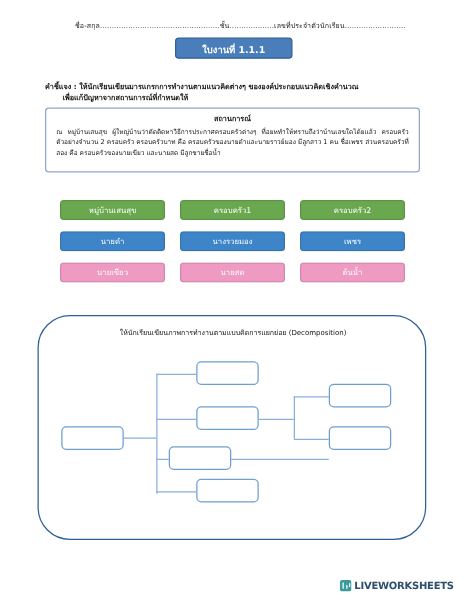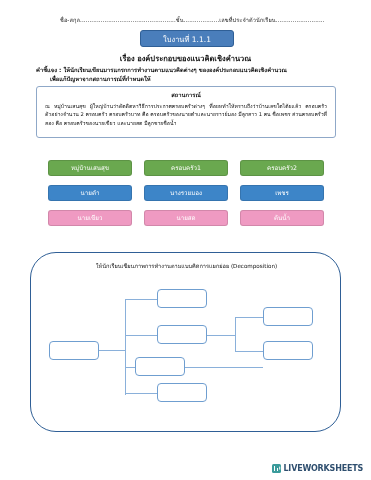--- a/index.html
+++ b/index.html
@@ -40,20 +40,21 @@
     height: 15px;
     background: #4a7ebb;
     border: 1px solid #2f5f96;
     border-radius: 3px;
     color: #ffffff;
     font-size: 7.5px;
     display: flex;
     align-items: center;
     justify-content: center;
     text-align: center;
+    font-weight: bold;
   }
   .subtitle {
     position: absolute;
     left: 0;
     top: 52px;
     width: 371px;
     text-align: center;
     font-size: 7.5px;
     color: #111;
     font-weight: bold;
@@ -203,21 +204,20 @@
 </style>
 </head>
 <body>
 
 <div class="page">
 
   <div class="name-line">ชื่อ-สกุล...................................................ชั้น...................เลขที่ประจำตัวนักเรียน..........................</div>
 
   <div class="title-pill">ใบงานที่ 1.1.1</div>
 
-  <div class="subtitle">เรื่อง องค์ประกอบของแนวคิดเชิงคำนวณ</div>
 
   <div class="instructions">
     <span>คำชี้แจง : ให้นักเรียนเขียนมารแกรกการทำงานตามแนวคิดต่างๆ ขององค์ประกอบแนวคิดเชิงคำนวณ</span>
     <span class="line2">เพื่อแก้ปัญหาจากสถานการณ์ที่กำหนดให้</span>
   </div>
 
   <div class="situation-box">
     <div class="situation-title">สถานการณ์</div>
     <div class="situation-body">ณ หมู่บ้านเสนสุข ผู้ใหญ่บ้านว่าตัดติดหาวิธีการประกาศครอบครัวต่างๆ ที่อยหทำให้ทราบถึงว่าบ้านเลขใดได้ยแล้ว ครอบครัวตัวอย่างจำนวน 2 ครอบครัว ครอบครัวบาท คือ ครอบครัวของนายดำและนายราวย์มอง มีลูกสาว 1 คน ชื่อเพชร ส่วนครอบครัวที่สอง คือ ครอบครัวของนายเขียว และนายสด มีลูกชายชื่อน้ำ</div>
   </div>

